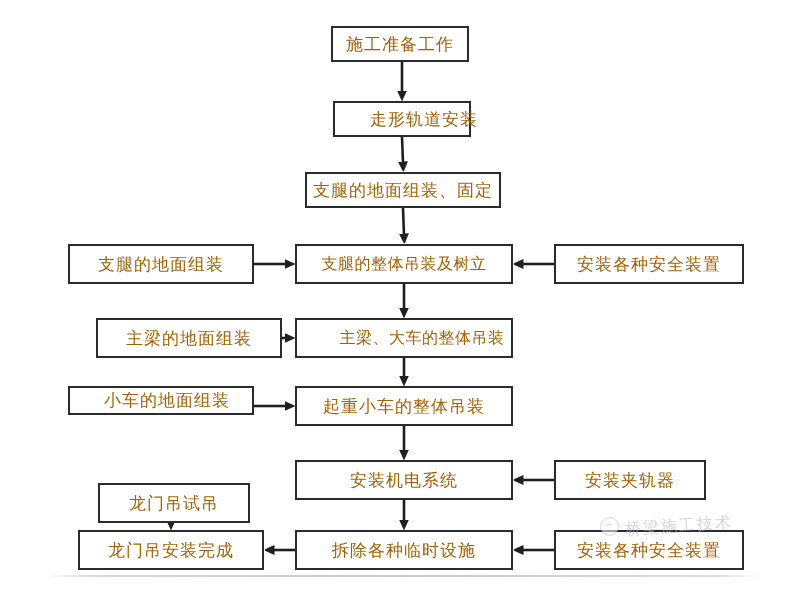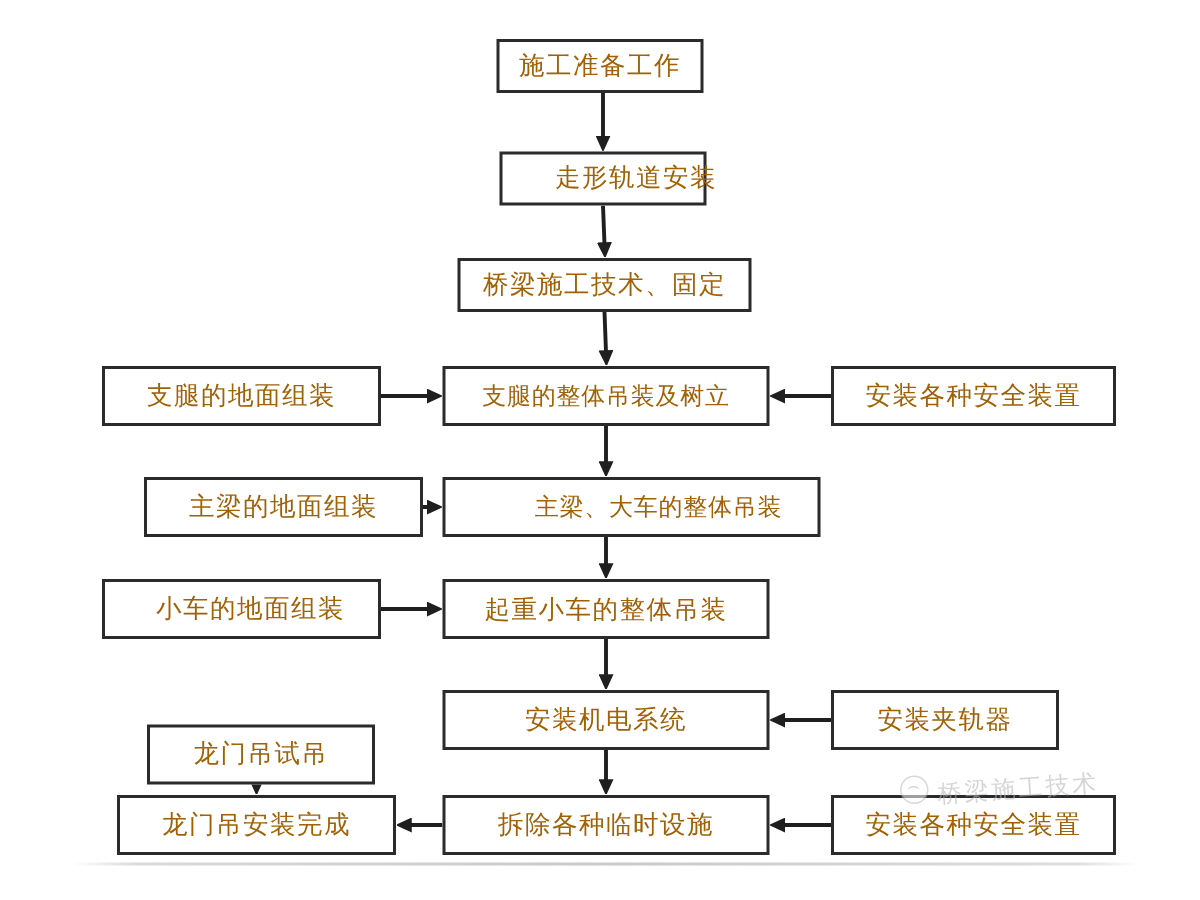--- a/index.html
+++ b/index.html
@@ -112,27 +112,27 @@
         <path d="M295,550 L273,550" marker-end="url(#arrow-down)" stroke="#1f1f1f"></path>
         <path d="M554,550 L522,550" marker-end="url(#arrow-down)" stroke="#1f1f1f"></path>
       </g>
   </svg>
 
   <div class="baseline"></div>
 
   <div id="node-layer">
       <div class="node" style="left: 331px; top: 26px; width: 138px; height: 36px; border-color: rgb(43, 43, 43);">施工准备工作</div>
       <div class="node" style="left: 333px; top: 101px; width: 138px; height: 36px; border-color: rgb(43, 43, 43); padding-left: 44px;">走形轨道安装</div>
-      <div class="node" style="left: 305px; top: 172px; width: 196px; height: 36px; border-color: rgb(43, 43, 43);">桥梁施工技术、固定</div>
+      <div class="node" style="left: 305px; top: 172px; width: 196px; height: 36px; border-color: rgb(43, 43, 43);">支腿的地面组装、固定</div>
       <div class="node" style="left: 68px; top: 244px; width: 186px; height: 40px; border-color: rgb(43, 43, 43);">支腿的地面组装</div>
       <div class="node wide-text" style="left: 295px; top: 244px; width: 218px; height: 40px; border-color: rgb(43, 43, 43);">支腿的整体吊装及树立</div>
       <div class="node" style="left: 554px; top: 244px; width: 190px; height: 40px; border-color: rgb(43, 43, 43);">安装各种安全装置</div>
       <div class="node" style="left: 68px; top: 318px; width: 186px; height: 40px; border-color: rgb(43, 43, 43); margin-left: 28px;">主梁的地面组装</div>
-      <div class="node wide-text" style="left: 295px; top: 318px; width: 252px; height: 40px; border-color: rgb(43, 43, 43); padding-left: 36px;">主梁、大车的整体吊装</div>
-      <div class="node" style="left: 68px; top: 386px; width: 186px; height: 40px; border-color: rgb(43, 43, 43); padding-left: 12px;">小车的地面组装</div>
+      <div class="node wide-text" style="left: 295px; top: 318px; width: 218px; height: 40px; border-color: rgb(43, 43, 43); padding-left: 36px;">主梁、大车的整体吊装</div>
+      <div class="node" style="left: 68px; top: 386px; width: 186px; height: 29px; border-color: rgb(43, 43, 43); padding-left: 12px;">小车的地面组装</div>
       <div class="node" style="left: 295px; top: 386px; width: 218px; height: 40px; border-color: rgb(43, 43, 43); font-family: Liberation Serif, serif;">起重小车的整体吊装</div>
       <div class="node" style="left: 98px; top: 483px; width: 152px; height: 40px; border-color: rgb(43, 43, 43);">龙门吊试吊</div>
       <div class="node" style="left: 295px; top: 460px; width: 218px; height: 40px; border-color: rgb(43, 43, 43);">安装机电系统</div>
       <div class="node" style="left: 554px; top: 460px; width: 152px; height: 40px; border-color: rgb(43, 43, 43);">安装夹轨器</div>
       <div class="node" style="left: 78px; top: 530px; width: 186px; height: 40px; border-color: rgb(43, 43, 43);">龙门吊安装完成</div>
       <div class="node" style="left: 295px; top: 530px; width: 218px; height: 40px; border-color: rgb(43, 43, 43);">拆除各种临时设施</div>
       <div class="node" style="left: 554px; top: 530px; width: 190px; height: 40px; border-color: rgb(43, 43, 43);">安装各种安全装置</div>
     </div>
 
   <div class="watermark">

